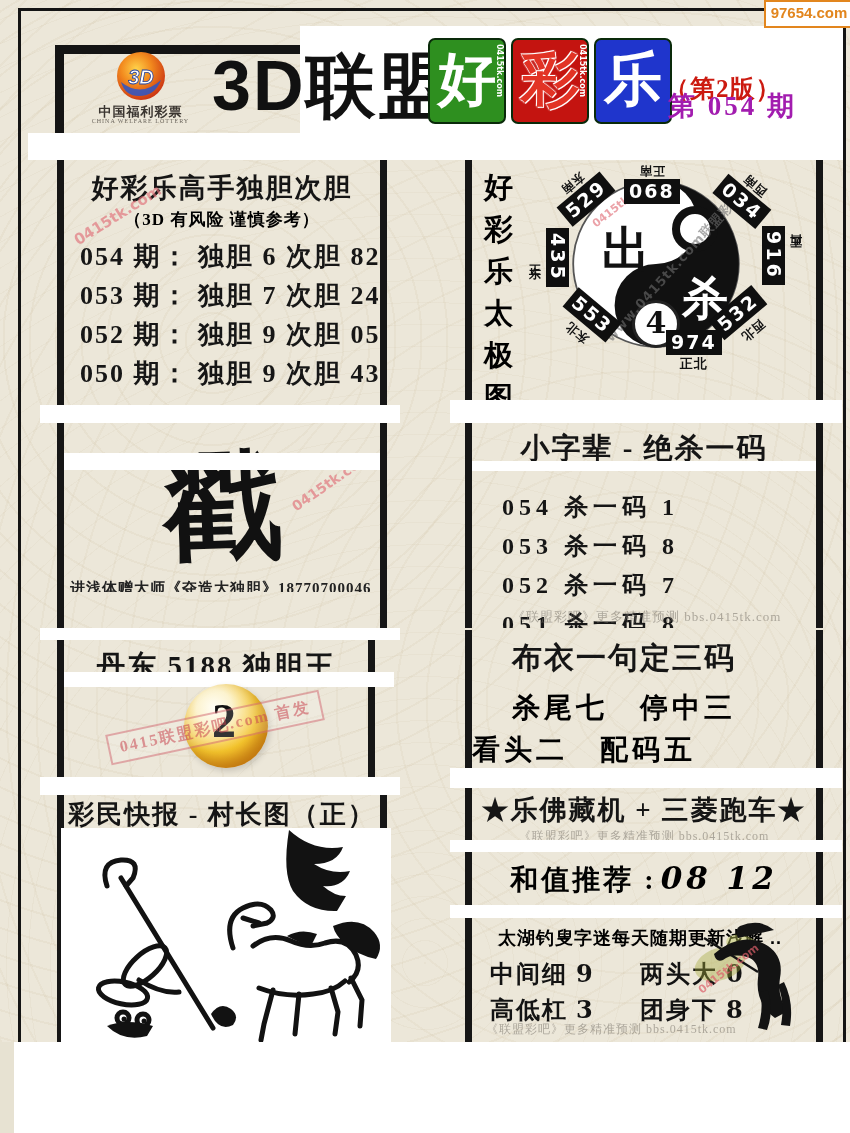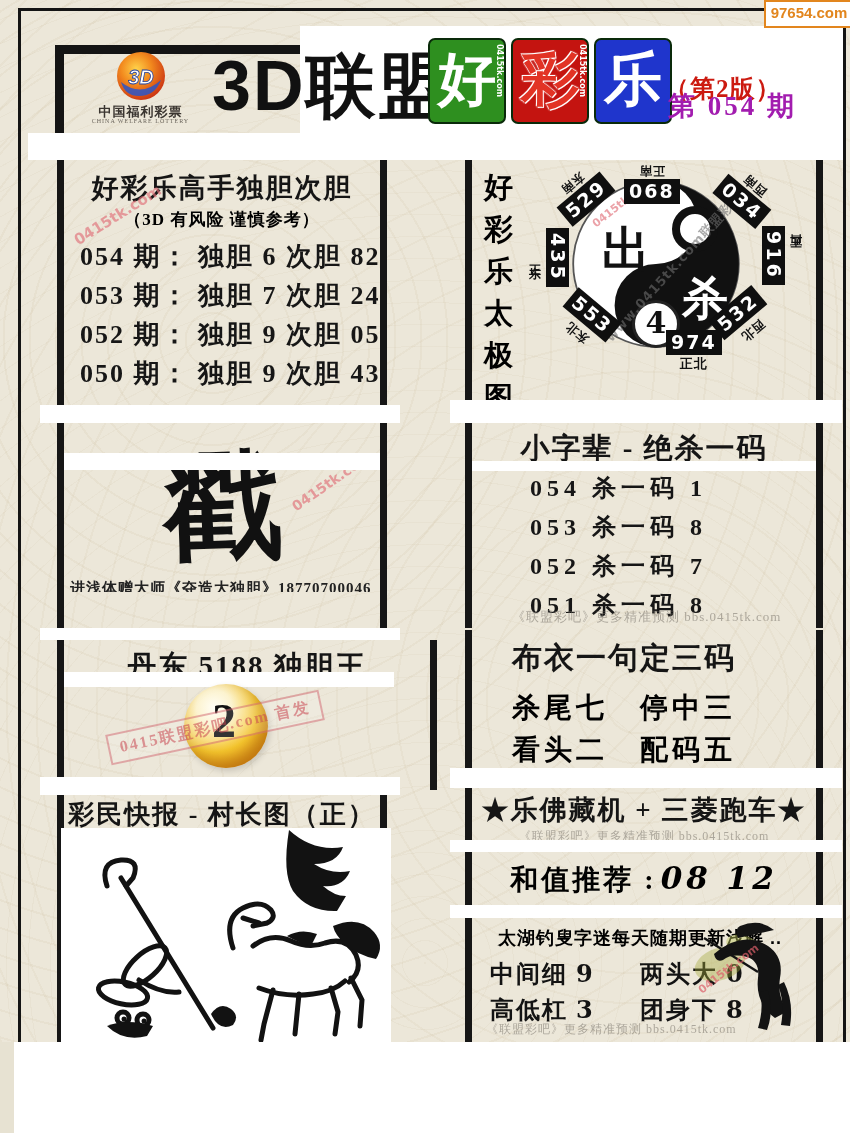--- a/index.html
+++ b/index.html
@@ -130,21 +130,21 @@
 
 <div class="sec" style="left:57px;top:423px;width:330px;height:205px;padding-top:6px;overflow:hidden;">
   <div class="wstrip" style="left:0;top:30px;width:330px;height:17px;"></div>
   <div class="pinkwm abs" style="right:2px;top:50px;transform:rotate(-35deg);font-size:14px;">0415tk.com</div>
   <div class="ctr" style="font-size:118px;font-weight:900;line-height:128px;margin-top:14px;transform:rotate(-2deg);color:#111;">戳</div>
   <div style="height:13px;overflow:hidden;margin-top:8px;padding-left:6px;">
     <span class="b" style="font-size:15px;letter-spacing:1px;color:#222;">进浅体赠大师《夺造大独胆》18770700046专部长</span>
   </div>
 </div>
 
-<div class="sec" style="left:57px;top:640px;width:380px;height:150px;padding-top:7px;">
+<div class="sec" style="left:57px;top:640px;width:318px;height:150px;padding-top:7px;">
   <div class="stitle ctr" style="font-size:29px;">丹东 5188 独胆王</div>
   <div class="wstrip" style="left:0;top:32px;width:330px;height:15px;"></div>
   <div class="ball" style="position:absolute;left:120px;top:44px;z-index:5;">
     <div class="n">2</div>
   </div>
   <div class="stamp" style="left:42px;top:72px;">0415联盟彩吧.com 首发</div>
 </div>
 
 <div class="sec" style="left:57px;top:795px;width:330px;height:247px;padding-top:2px;">
   <div class="stitle ctr" style="font-size:26px;">彩民快报 - 村长图（正）</div>
@@ -245,34 +245,34 @@
       <span class="cnum">974</span><br>
       <div class="cdir" style="font-size:13px;">正北</div>
     </div>
   </div>
 
 </div>
 
 <div class="sec" style="left:465px;top:423px;width:358px;height:205px;padding-top:6px;overflow:hidden;">
   <div class="stitle ctr" style="font-size:29px;">小字辈 - 绝杀一码</div>
   <div class="wstrip" style="left:0;top:38px;width:358px;height:10px;"></div>
-  <div style="padding-left:58px;margin-top:0;">
+  <div style="padding-left:30px;margin-top:19px;">
     <div class="killrow">054 杀一码 1</div>
     <div class="killrow">053 杀一码 8</div>
     <div class="killrow">052 杀一码 7</div>
     <div class="killrow">051 杀一码 8</div>
 
   </div>
   <div class="faint abs" style="left:40px;bottom:2px;">《联盟彩吧》更多精准预测 bbs.0415tk.com</div>
 </div>
 
 <div class="sec" style="left:465px;top:630px;width:358px;height:138px;padding-top:8px;">
   <div class="stitle" style="font-size:30px;padding-left:40px;">布衣一句定三码</div>
   <div class="b" style="font-size:28px;letter-spacing:4px;padding-left:40px;margin-top:10px;">杀尾七　停中三</div>
-  <div class="b" style="font-size:28px;letter-spacing:4px;padding-left:40px;margin-top:4px;">看头二　配码五</div>
+  <div class="b" style="font-size:28px;letter-spacing:4px;margin-top:4px;">看头二　配码五</div>
 </div>
 
 <div class="sec" style="left:465px;top:788px;width:358px;height:52px;padding-top:4px;">
   <div class="stitle ctr" style="font-size:27px;">★乐佛藏机 + 三菱跑车★</div>
   <div class="faint ctr" style="font-size:12px;">《联盟彩吧》更多精准预测 bbs.0415tk.com</div>
 </div>
 
 <div class="sec" style="left:465px;top:852px;width:358px;height:53px;padding-top:8px;">
   <div class="ctr">
     <span class="b" style="font-size:28px;letter-spacing:3px;">和值推荐 :</span>

